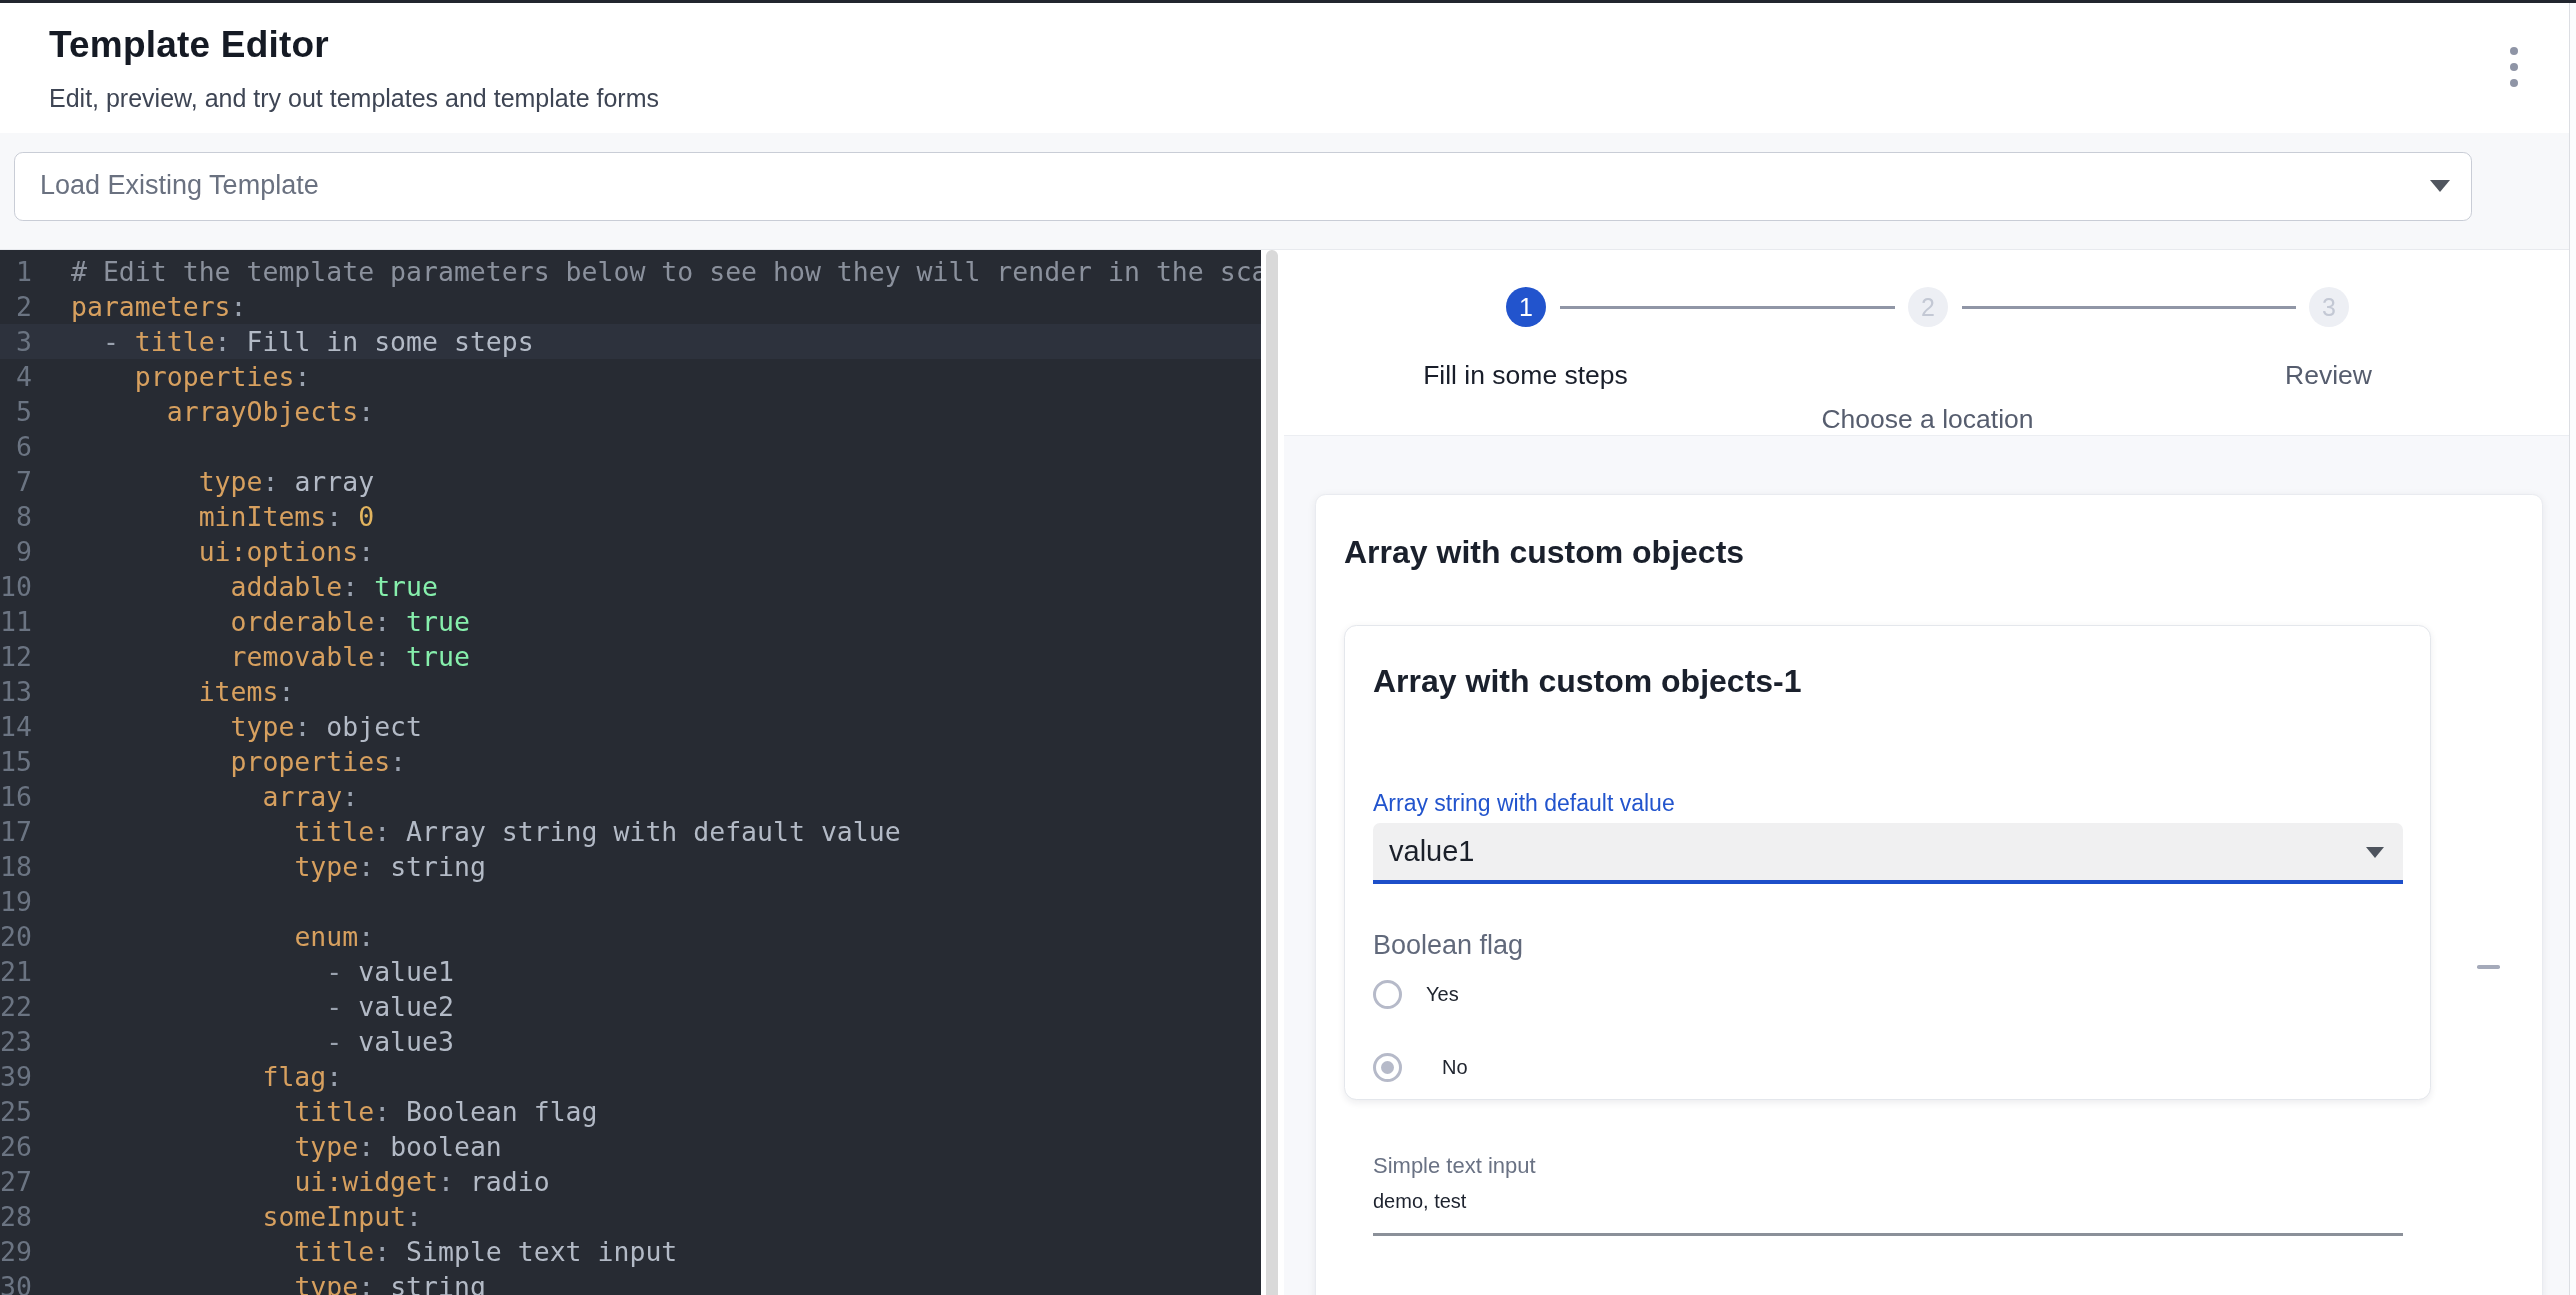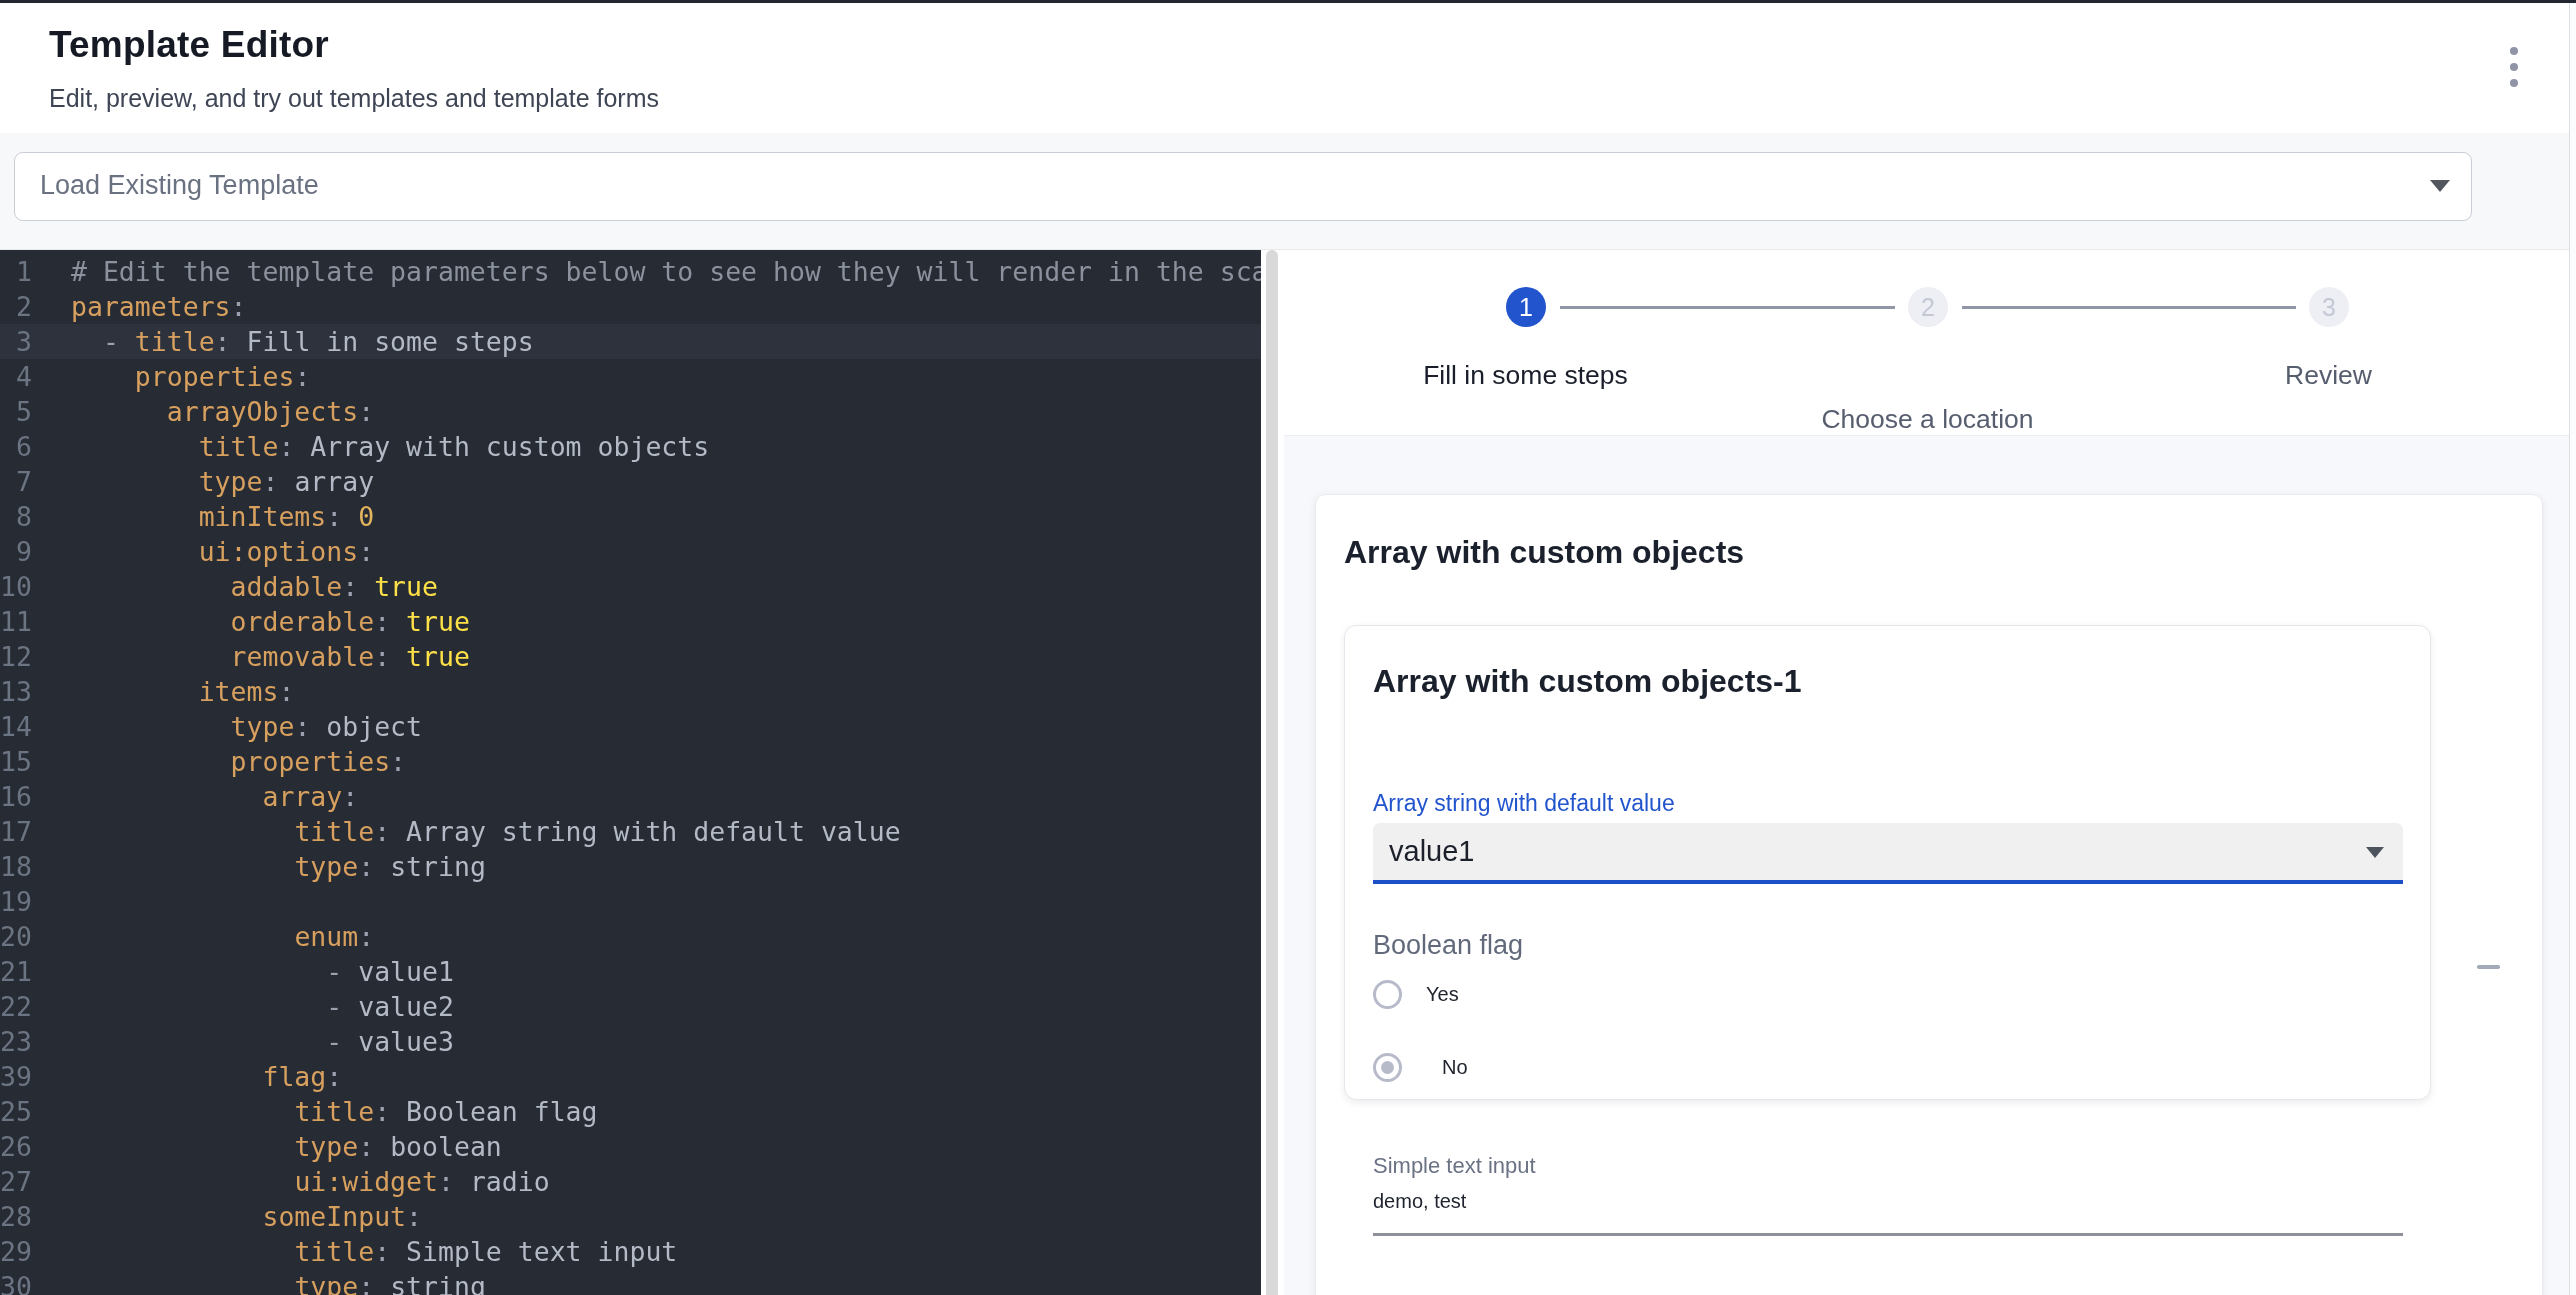--- a/index.html
+++ b/index.html
@@ -38,21 +38,21 @@
   
   .editor{position:absolute;left:0;top:0;width:1261px;height:1045px;background:var(--editor-bg);overflow:hidden;padding-top:4.4px;cursor:text}
   .cm-line{height:35px;line-height:35px;display:flex;white-space:pre;font-family:"DejaVu Sans Mono",monospace;font-size:26.5px}
   .cm-line.active{background:var(--editor-line-hl)}
   .ln{width:32px;text-align:right;color:#6b7482;flex:none;user-select:none}
   .code{padding-left:39px;white-space:pre}
   .tk-com{color:#8b919d}
   .tk-key{color:#d7a05f}
   .tk-pun{color:#9aa2af}
   .tk-val{color:#b3bac6}
-  .tk-bool{color:#fde047}
+  .tk-bool{color:#86efac}
   .tk-num{color:#e2b45f}
 
   
   .splitter{position:absolute;left:1266px;top:0;width:12.4px;height:1045px;background:#d9d9d9;border-radius:7px 7px 0 0;cursor:col-resize}
 
   
   .right-panel{position:absolute;left:1284px;top:0;width:1285px;height:1045px;background:#fff;overflow:hidden}
   .form-bg{position:absolute;left:0;top:185px;width:1285px;height:860px;background:var(--panel-gray);border-top:0.9px solid #eceef2}
 
   
@@ -121,21 +121,21 @@
 
 <main class="main">
 
   <div class="editor">
     <div>
         <div class="cm-line"><span class="ln">1</span><span class="code"><span class="tk-com"># Edit the template parameters below to see how they will render in the scaffold</span></span></div>
         <div class="cm-line"><span class="ln">2</span><span class="code"><span class="tk-key">parameters</span><span class="tk-pun">:</span></span></div>
         <div class="cm-line active"><span class="ln">3</span><span class="code"><span class="tk-pun">  - </span><span class="tk-key">title</span><span class="tk-pun">: </span><span class="tk-val">Fill in some steps</span></span></div>
         <div class="cm-line"><span class="ln">4</span><span class="code"><span class="tk-pun">    </span><span class="tk-key">properties</span><span class="tk-pun">:</span></span></div>
         <div class="cm-line"><span class="ln">5</span><span class="code"><span class="tk-pun">      </span><span class="tk-key">arrayObjects</span><span class="tk-pun">:</span></span></div>
-        <div class="cm-line"><span class="ln">6</span><span class="code"><span class="tk-pun">        </span><span class="tk-key">title</span><span class="tk-pun">: </span><span class="tk-val">Array with custom objects</span></span></div>
+        <div class="cm-line"><span class="ln">6</span></div>
         <div class="cm-line"><span class="ln">7</span><span class="code"><span class="tk-pun">        </span><span class="tk-key">type</span><span class="tk-pun">: </span><span class="tk-val">array</span></span></div>
         <div class="cm-line"><span class="ln">8</span><span class="code"><span class="tk-pun">        </span><span class="tk-key">minItems</span><span class="tk-pun">: </span><span class="tk-num">0</span></span></div>
         <div class="cm-line"><span class="ln">9</span><span class="code"><span class="tk-pun">        </span><span class="tk-key">ui:options</span><span class="tk-pun">:</span></span></div>
         <div class="cm-line"><span class="ln">10</span><span class="code"><span class="tk-pun">          </span><span class="tk-key">addable</span><span class="tk-pun">: </span><span class="tk-bool">true</span></span></div>
         <div class="cm-line"><span class="ln">11</span><span class="code"><span class="tk-pun">          </span><span class="tk-key">orderable</span><span class="tk-pun">: </span><span class="tk-bool">true</span></span></div>
         <div class="cm-line"><span class="ln">12</span><span class="code"><span class="tk-pun">          </span><span class="tk-key">removable</span><span class="tk-pun">: </span><span class="tk-bool">true</span></span></div>
         <div class="cm-line"><span class="ln">13</span><span class="code"><span class="tk-pun">        </span><span class="tk-key">items</span><span class="tk-pun">:</span></span></div>
         <div class="cm-line"><span class="ln">14</span><span class="code"><span class="tk-pun">          </span><span class="tk-key">type</span><span class="tk-pun">: </span><span class="tk-val">object</span></span></div>
         <div class="cm-line"><span class="ln">15</span><span class="code"><span class="tk-pun">          </span><span class="tk-key">properties</span><span class="tk-pun">:</span></span></div>
         <div class="cm-line"><span class="ln">16</span><span class="code"><span class="tk-pun">            </span><span class="tk-key">array</span><span class="tk-pun">:</span></span></div>

